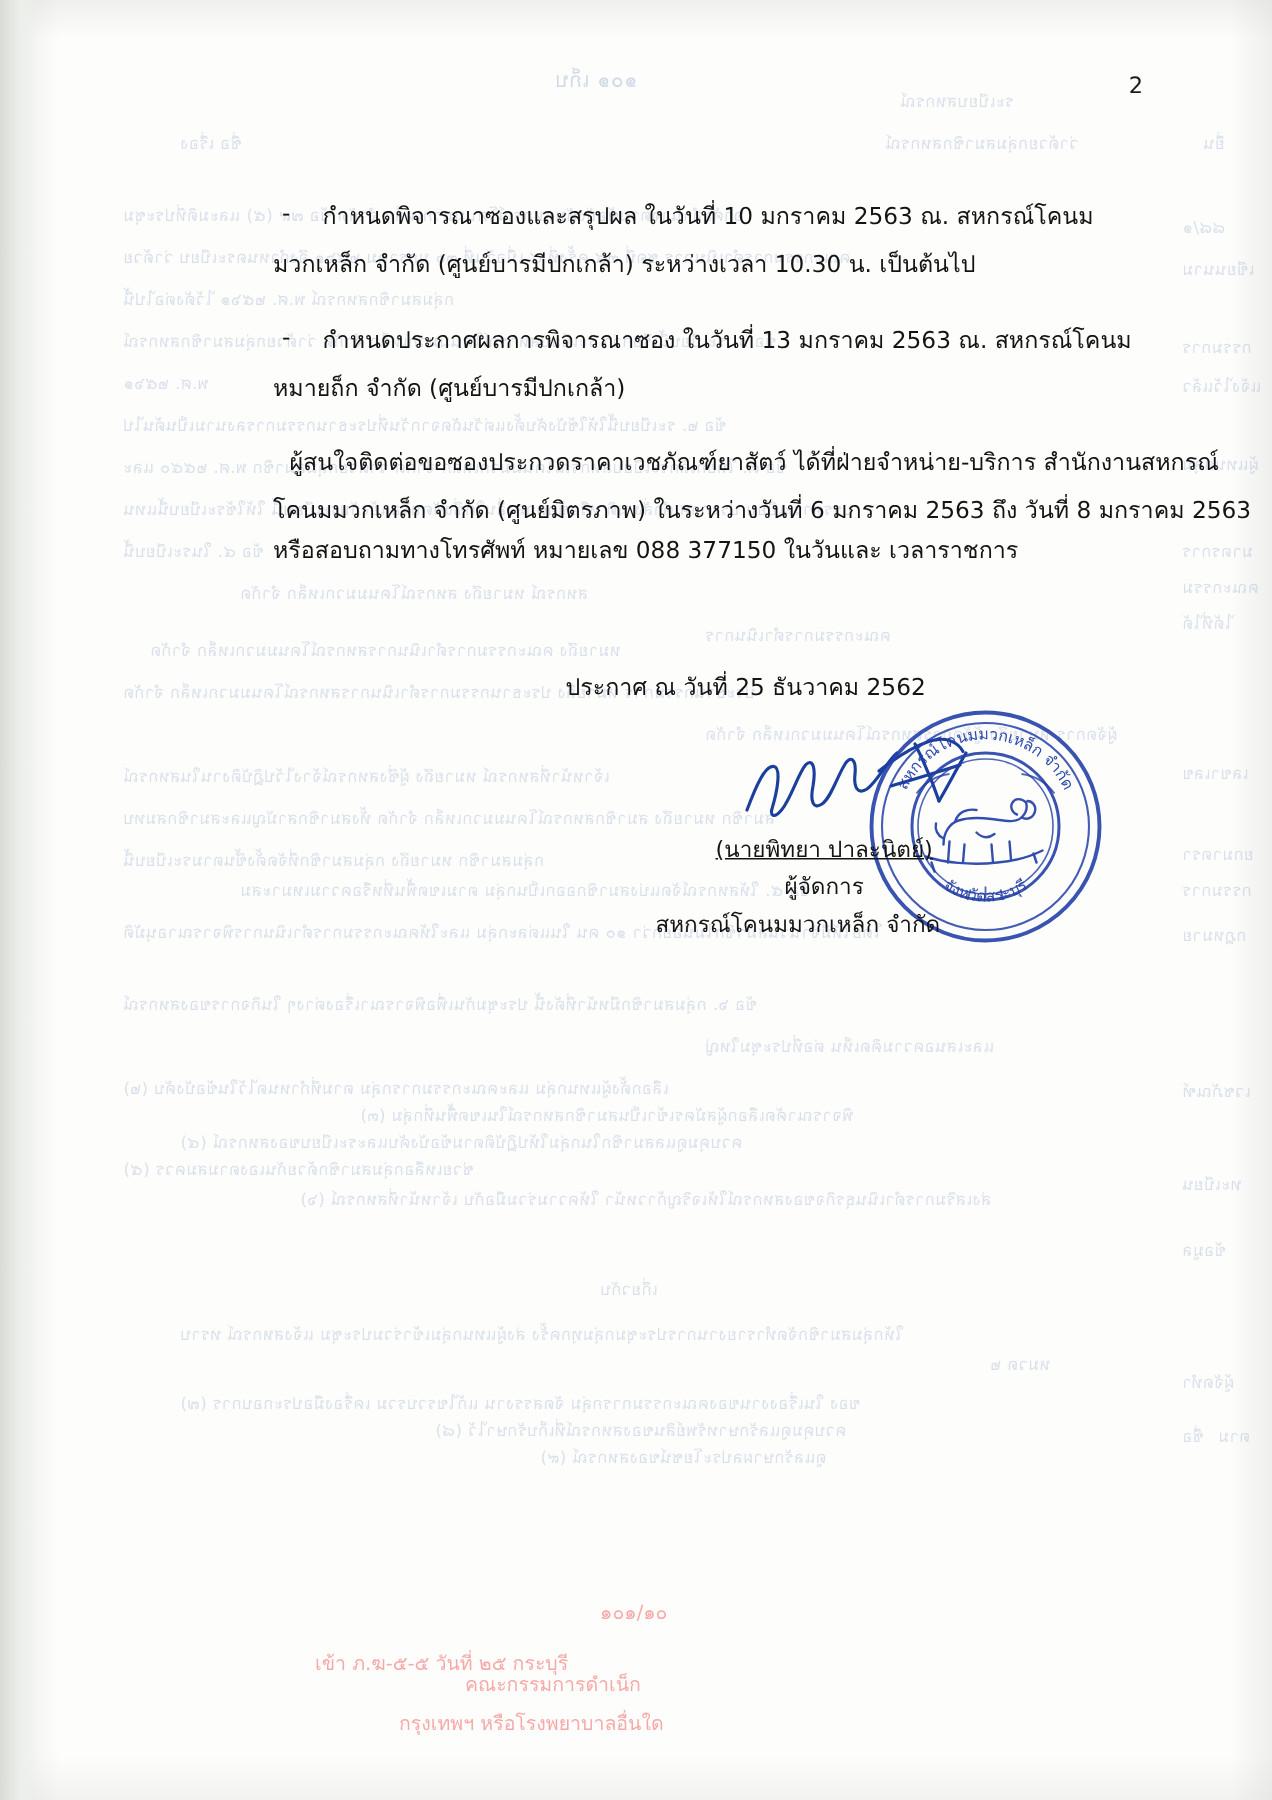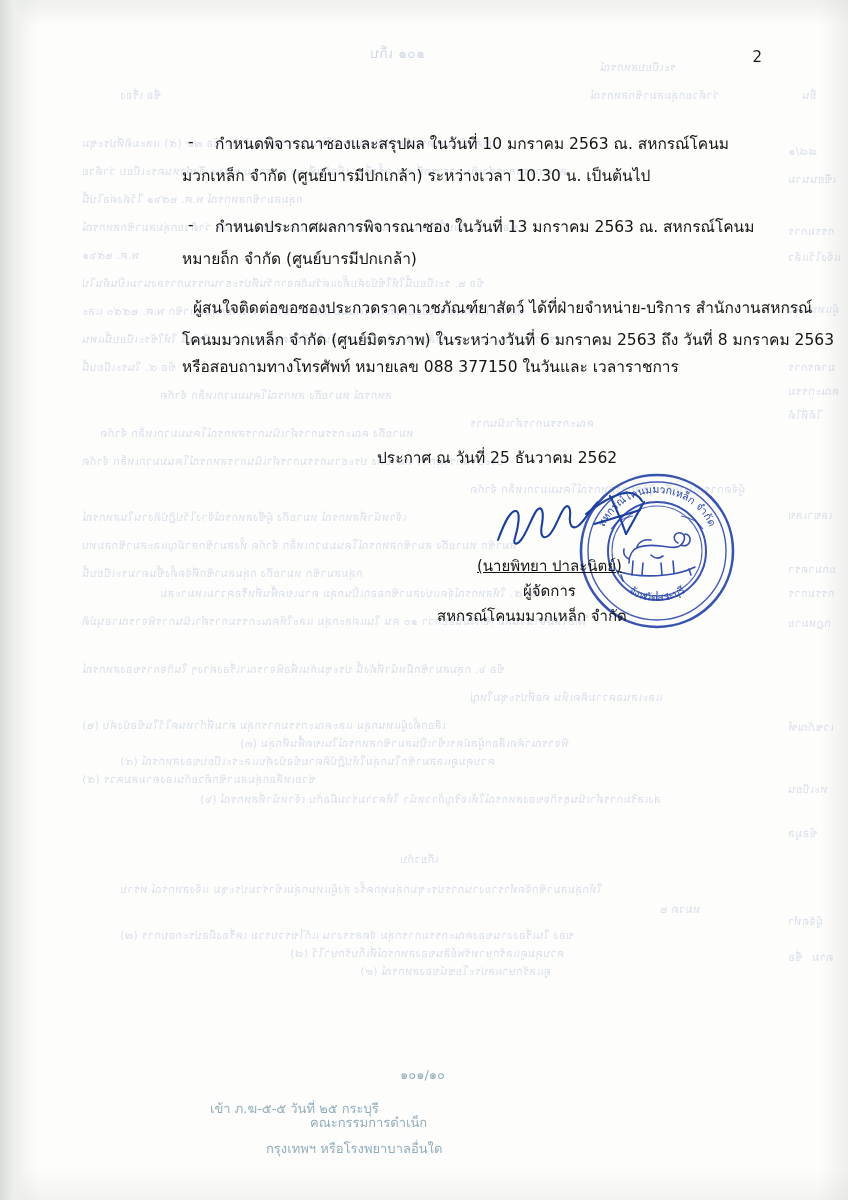--- a/index.html
+++ b/index.html
@@ -91,21 +91,21 @@
     position: absolute;
     left: 577px;
     top: 471px;
     width: 160px;
     height: 160px;
     pointer-events: none;
   }
 
   .bottom-blue {
     position: absolute;
-    color: #0c4a6e;
+    color: #ef4444;
     opacity: 0.45;
     font-size: 13px;
     white-space: nowrap;
     pointer-events: none;
   }
 </style>
 </head>
 <body>
 
 <div class="page">

